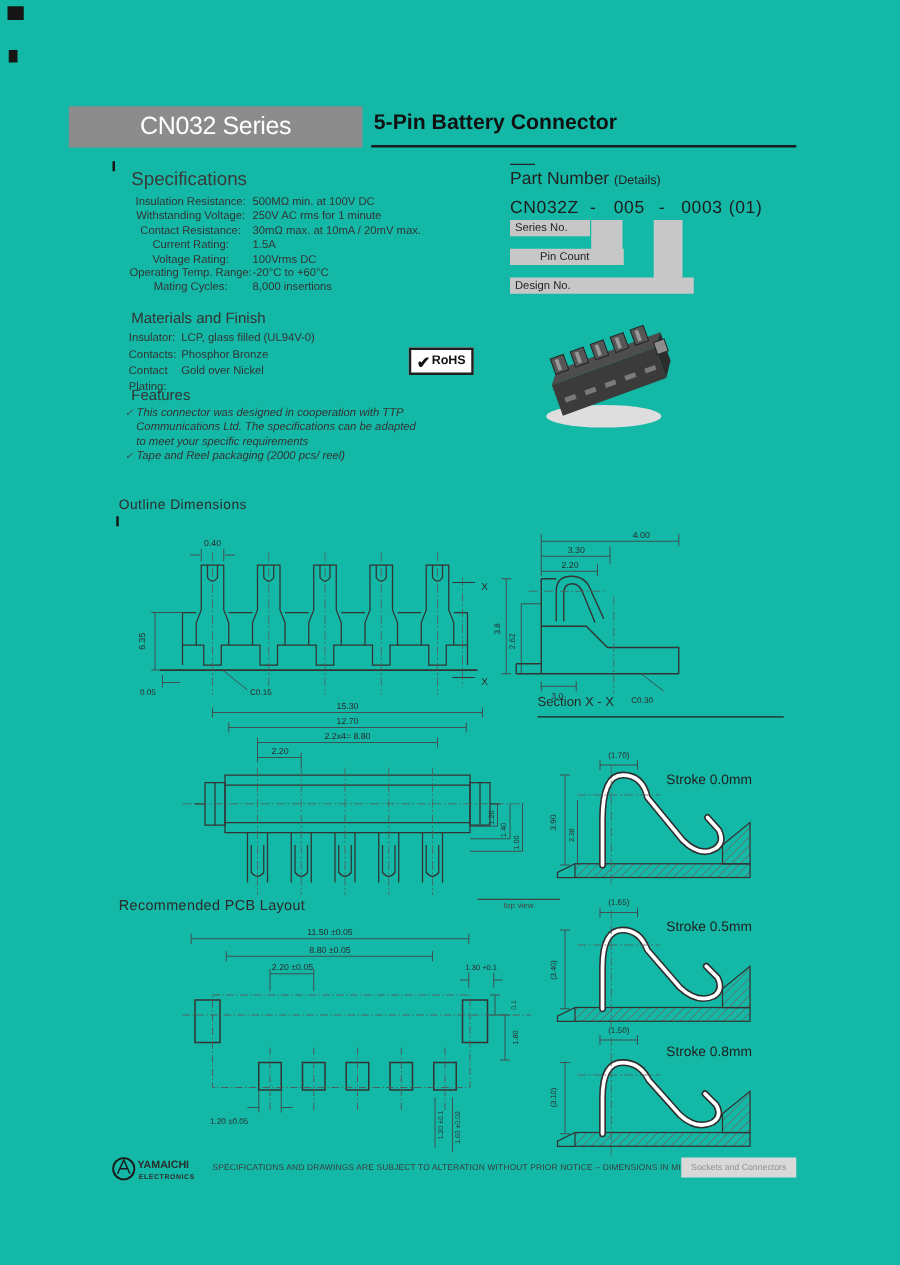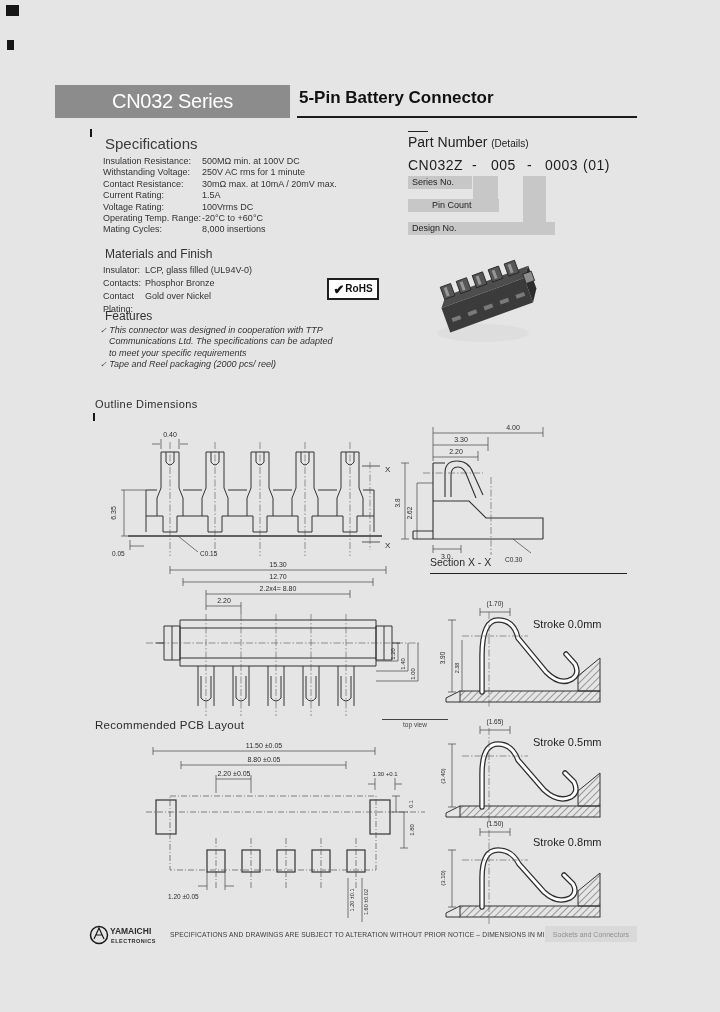--- a/index.html
+++ b/index.html
@@ -1,35 +1,35 @@
 <!DOCTYPE html>
 <html><head>
 <meta charset="utf-8">
 <style>
   html,body{margin:0;padding:0;background:#fcfcfa;}
-  .page{position:relative;width:720px;height:1012px;background:#e5e5e5;overflow:hidden;
+  .page{position:relative;width:720px;height:1012px;background:#14b8a6;overflow:hidden;
         font-family:"Liberation Sans",sans-serif;color:#2e2e2e;}
   .abs{position:absolute;}
   .mark{background:#161616;}
   
   .band{left:55px;top:85px;width:235px;height:33px;background:#8c8c8c;color:#fff;
         display:flex;align-items:center;justify-content:center;font-size:20px;letter-spacing:-0.3px;}
   .title{left:299px;top:88px;font-size:17px;font-weight:bold;color:#111;}
   .title-rule{left:297px;top:116px;width:340px;height:2px;background:#1c1c1c;}
   
   .h-spec{left:105px;top:135px;font-size:15px;color:#3a3a3a;}
   .h-mat{left:105px;top:247px;font-size:12px;color:#333;}
   .h-feat{left:105px;top:309px;font-size:12px;color:#333;}
   .h-pn{left:408px;top:134px;font-size:14px;color:#222;}
   .h-pn .note{font-size:10px;}
   .pn-overline{left:408px;top:131px;width:20px;height:1px;background:#222;}
   .h-outline{left:95px;top:398px;font-size:11px;letter-spacing:.4px;color:#2b2b2b;}
   .h-pcb{left:95px;top:719px;font-size:11.5px;letter-spacing:.3px;color:#2b2b2b;}
   
-  .spec-table{left:103px;top:156px;width:250px;font-size:9px;line-height:11.4px;color:#333;}
+  .spec-table{left:103px;top:156px;width:250px;font-size:9px;line-height:11.4px;color:#333;text-align:center;}
   .spec-row{display:flex;}
   .spec-row .l{width:99px;flex:none;}
   .mat-table{left:103px;top:264px;width:250px;font-size:9px;line-height:13px;color:#333;}
   .mat-table .l{width:42px;flex:none;}
   
   .feat-list{left:100px;top:325px;width:238px;font-size:9px;line-height:11.3px;color:#333;}
   .feat-item{padding-left:9px;text-indent:-9px;font-style:italic;}
   .feat-item .b{font-size:8px;color:#444;}
   
   .pn-code{font-size:14px;color:#1d1d1d;letter-spacing:.5px;}

